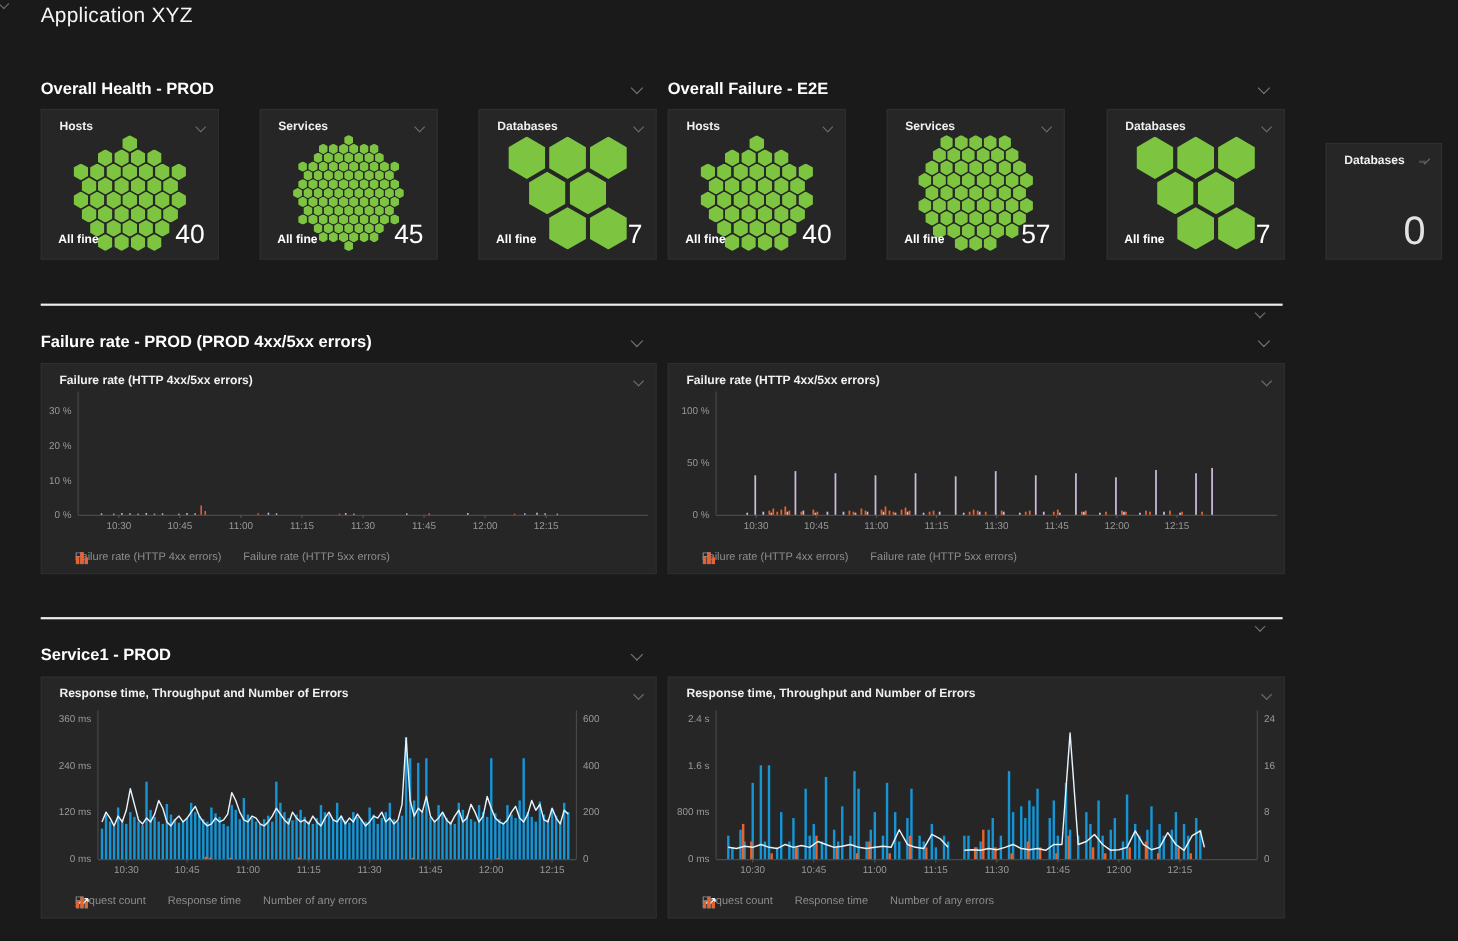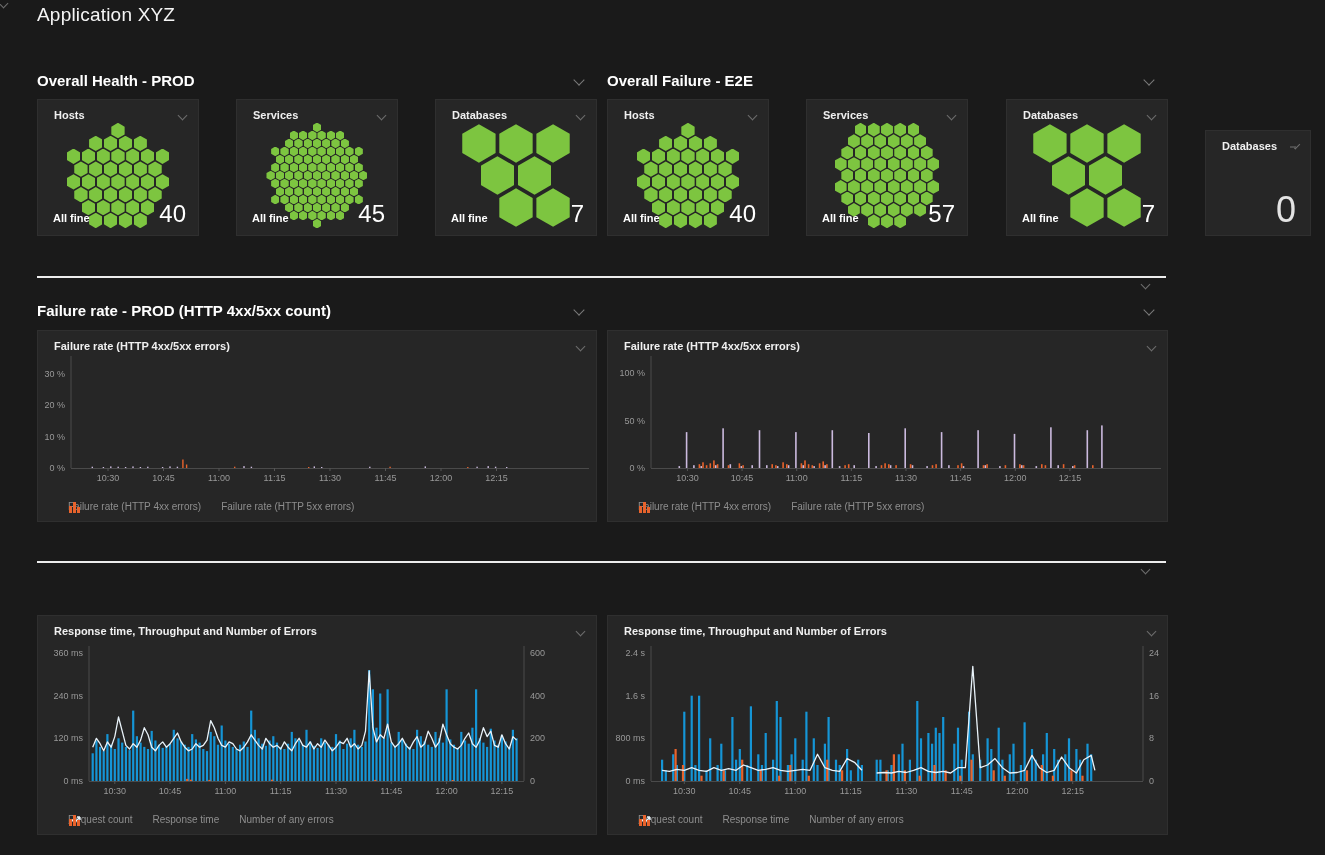--- a/index.html
+++ b/index.html
@@ -375,21 +375,21 @@
       <span class="chev"></span>
     </div>
     <div class="pvalue">0</div>
   </div>
 
   <div class="divider" style="top:276px"></div>
   <span class="chev" style="position:absolute"></span>
   <span class="chev div-chev" style="top:281px"></span>
 
   <div class="sec-head" style="left:37px;top:300px;width:560px">
-    <span class="sec-title">Failure rate - PROD (HTTP 4xx/5xx count)</span>
+    <span class="sec-title">Failure rate - PROD (PROD 4xx/5xx errors)</span>
     <span class="chev big"></span>
   </div>
   <div class="sec-head" style="left:607px;top:300px;width:560px">
     <span class="chev big"></span>
   </div>
 
   <div class="tile chart-tile" style="left:37px;top:330px;width:560px;height:192px">
     <div class="tile-head">
         <span class="tile-title">Failure rate (HTTP 4xx/5xx errors)</span>
         <span class="chev"></span>
@@ -589,20 +589,24 @@
             <rect x="9" y="6" width="3" height="6" fill="#e8632c"></rect>
           </svg>
           <span>Failure rate (HTTP 5xx errors)</span>
         </span>
       </div>
   </div>
 
   <div class="divider" style="top:561px"></div>
   <span class="chev div-chev" style="top:566px"></span>
 
+  <div class="sec-head" style="left:37px;top:585px;width:560px">
+    <span class="sec-title">Service1 - PROD</span>
+    <span class="chev big"></span>
+  </div>
 
   <div class="tile chart-tile" style="left:37px;top:615px;width:560px;height:220px">
     <div class="tile-head">
         <span class="tile-title">Response time, Throughput and Number of Errors</span>
         <span class="chev"></span>
       </div>
     <svg width="560" height="220">
         <line x1="51" y1="30" x2="51" y2="165" stroke="#4a4a4a" stroke-width="1"></line>
         <line x1="51" y1="165.5" x2="486" y2="165.5" stroke="#4a4a4a" stroke-width="1"></line>
         <line x1="486" y1="30" x2="486" y2="165" stroke="#4a4a4a" stroke-width="1"></line>

